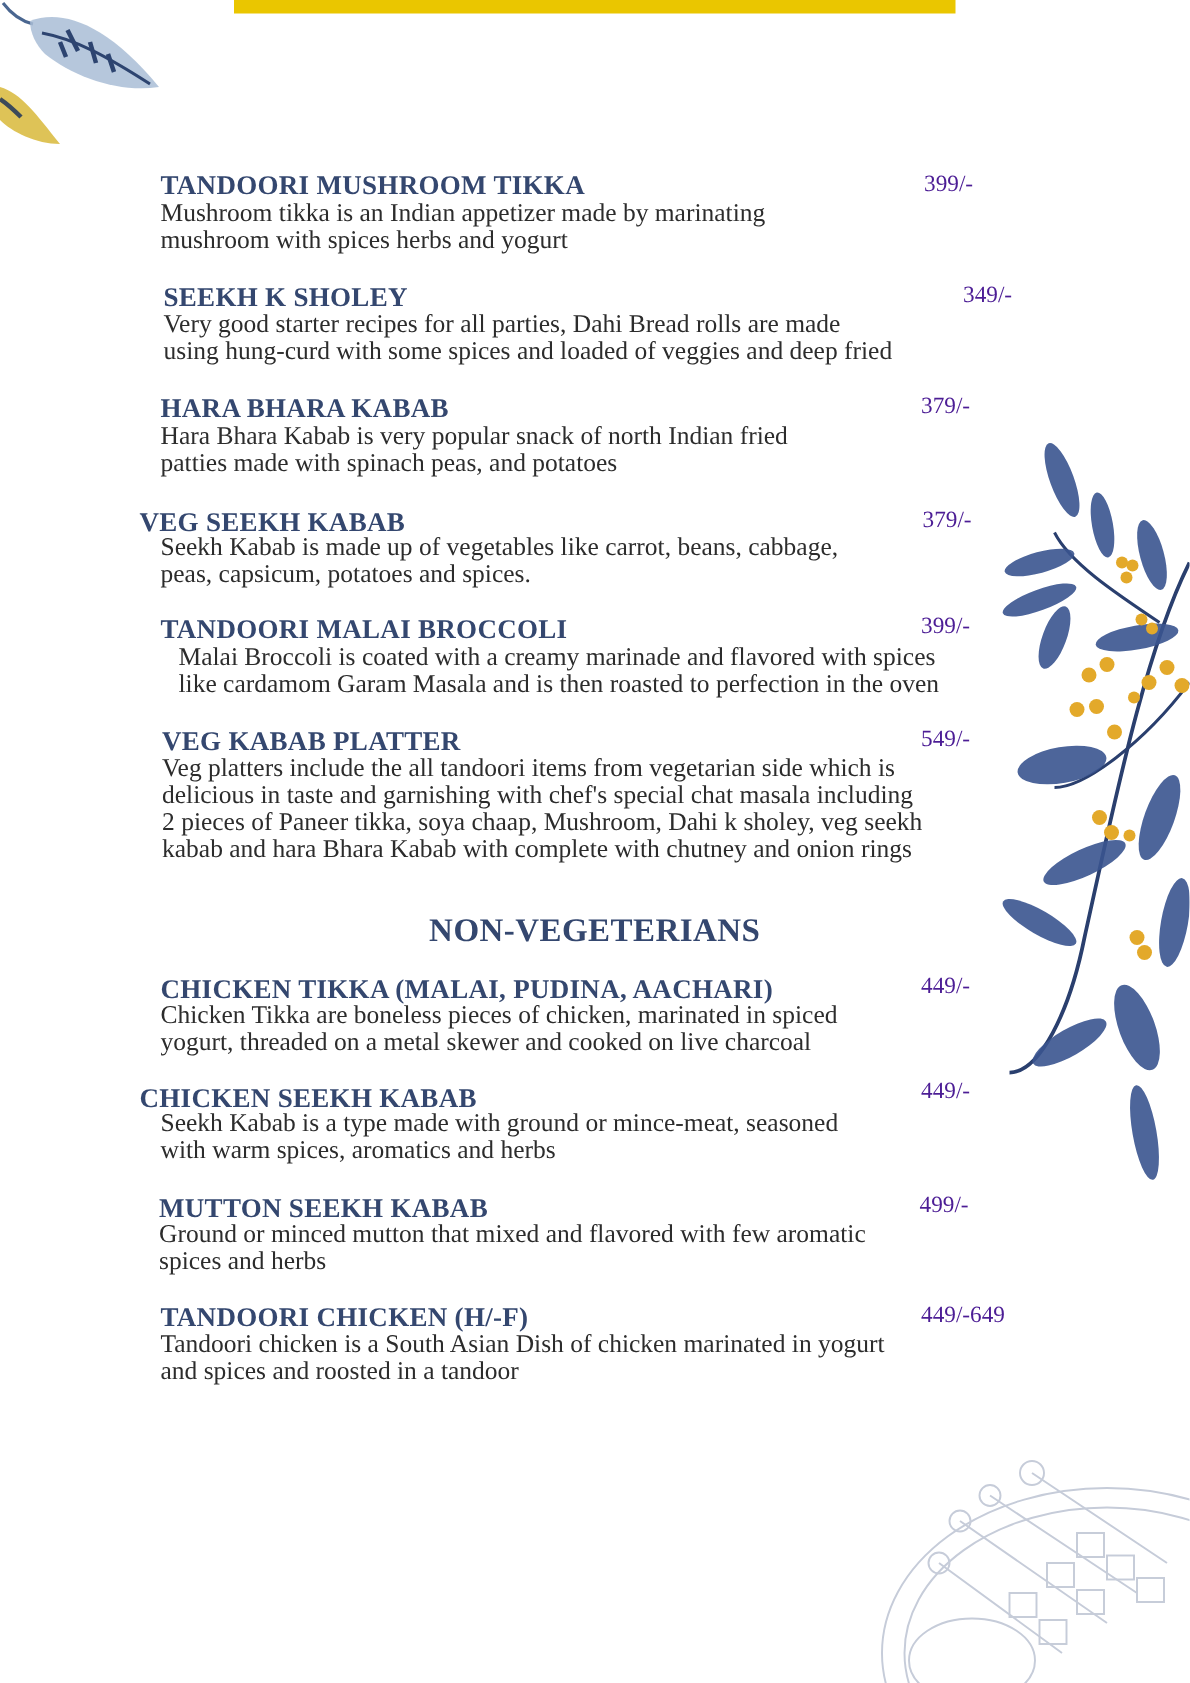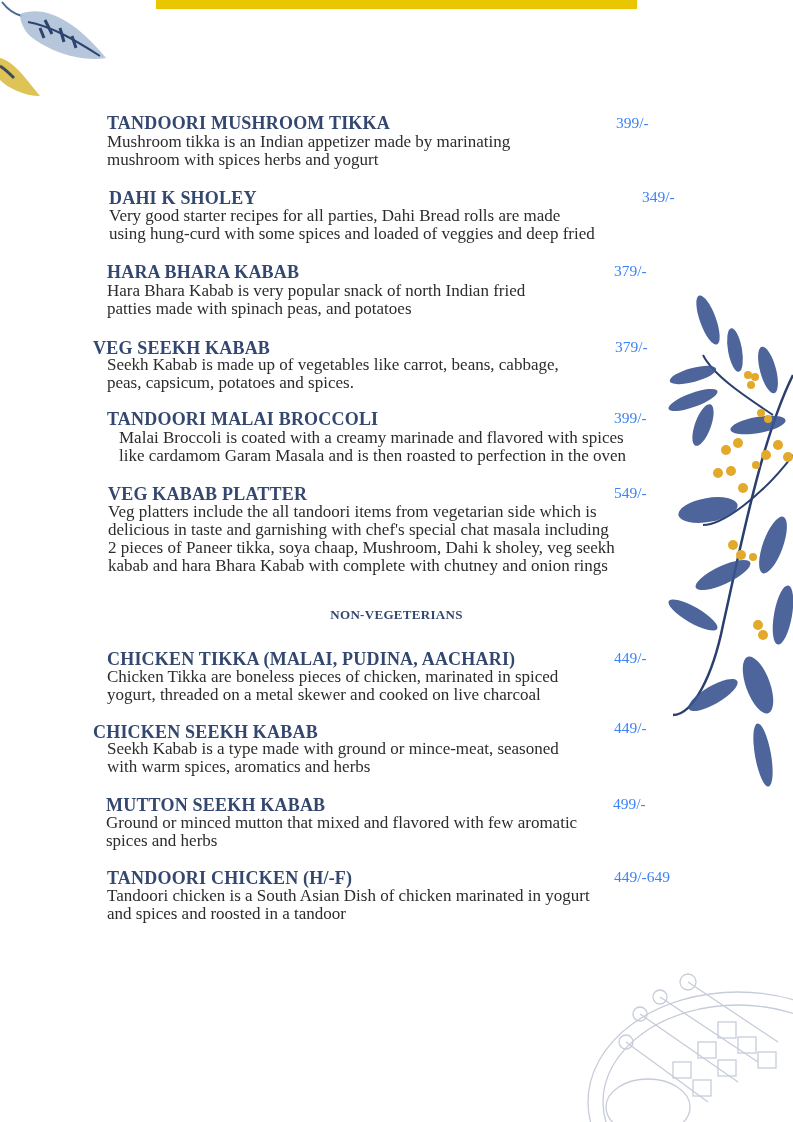--- a/index.html
+++ b/index.html
@@ -16,29 +16,29 @@
     .deco-tl { left: 0; top: 0; width: 120px; height: 100px; }
     .deco-right { right: 0; top: 295px; width: 130px; height: 510px; }
     .deco-bottom { right: 0; bottom: 0; width: 215px; height: 160px; }
 
     .item { position: absolute; left: 0; width: 793px; }
     .item-name {
       position: absolute; font-size: 18px; color: #34476f; letter-spacing: 0.2px;
       font-weight: 700; white-space: nowrap;
     }
     .item-price {
-      position: absolute; font-size: 15.5px; color: #3b82f6; white-space: nowrap;
+      position: absolute; font-size: 15.5px; color: #4c1d95; white-space: nowrap;
     }
     .item-desc {
       position: absolute; font-size: 17px; color: #2c2c2c; line-height: 18px;
       white-space: pre-line;
     }
     .section-title {
       position: absolute; left: 0; width: 793px; top: 607px; text-align: center;
-      font-size: 13px; color: #34476f; font-weight: 700; letter-spacing: 0.3px;
+      font-size: 22px; color: #34476f; font-weight: 700; letter-spacing: 0.3px;
     }
   </style>
 </head>
 <body>
 
 <div class="top-bar"></div>
 
 <svg class="deco deco-tl" viewBox="0 0 120 100">
   <path d="M2 2 C8 10 14 14 22 16" stroke="#4a6690" stroke-width="2" fill="none"></path>
   <path d="M20 14 C40 6 70 14 106 58 C80 62 50 52 30 36 C24 30 20 22 20 14 Z" fill="#a9bdd6" opacity="0.85"></path>
@@ -113,21 +113,21 @@
 </svg>
 
 <div class="item" style="top:0">
   <span class="item-name" style="left:107px;top:113px">TANDOORI MUSHROOM TIKKA</span>
   <span class="item-price" style="left:616px;top:114px">399/-</span>
   <div class="item-desc" style="left:107px;top:133px">Mushroom tikka is an Indian appetizer made by marinating
 mushroom with spices herbs and yogurt</div>
 </div>
 
 <div class="item" style="top:0">
-  <span class="item-name" style="left:109px;top:188px">DAHI K SHOLEY</span>
+  <span class="item-name" style="left:109px;top:188px">SEEKH K SHOLEY</span>
   <span class="item-price" style="left:642px;top:188px">349/-</span>
   <div class="item-desc" style="left:109px;top:207px">Very good starter recipes for all parties, Dahi Bread rolls are made
 using hung-curd with some spices and loaded of veggies and deep fried</div>
 </div>
 
 <div class="item" style="top:0">
   <span class="item-name" style="left:107px;top:262px">HARA BHARA KABAB</span>
   <span class="item-price" style="left:614px;top:262px">379/-</span>
   <div class="item-desc" style="left:107px;top:282px">Hara Bhara Kabab is very popular snack of north Indian fried
 patties made with spinach peas, and potatoes</div>

